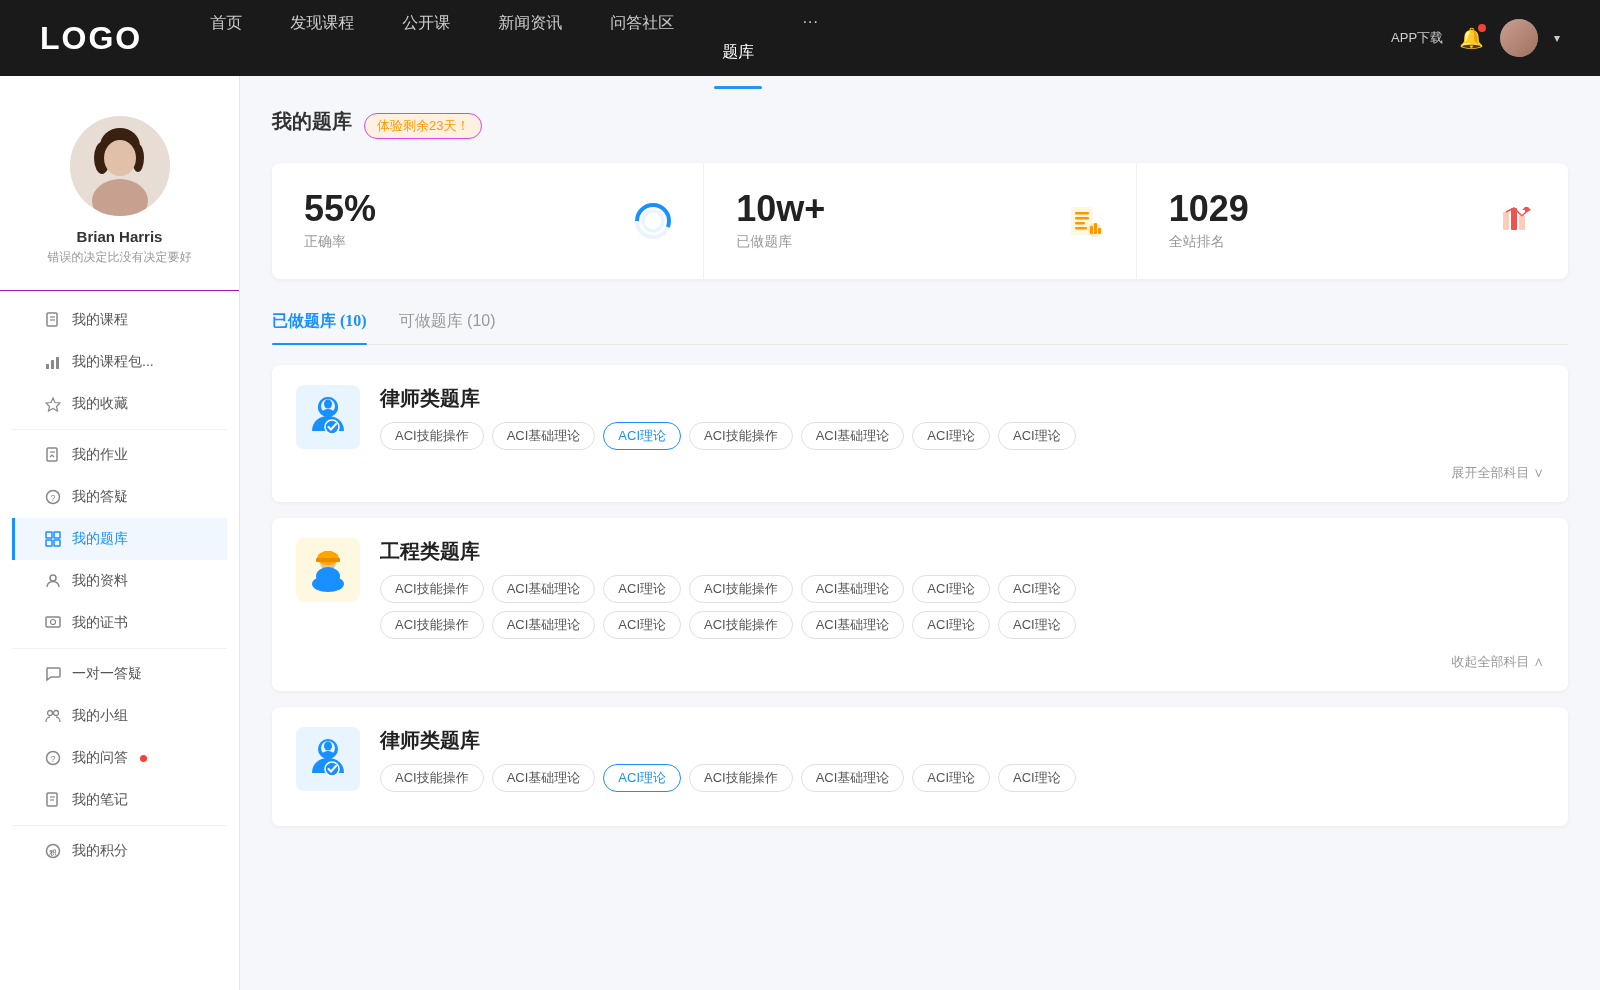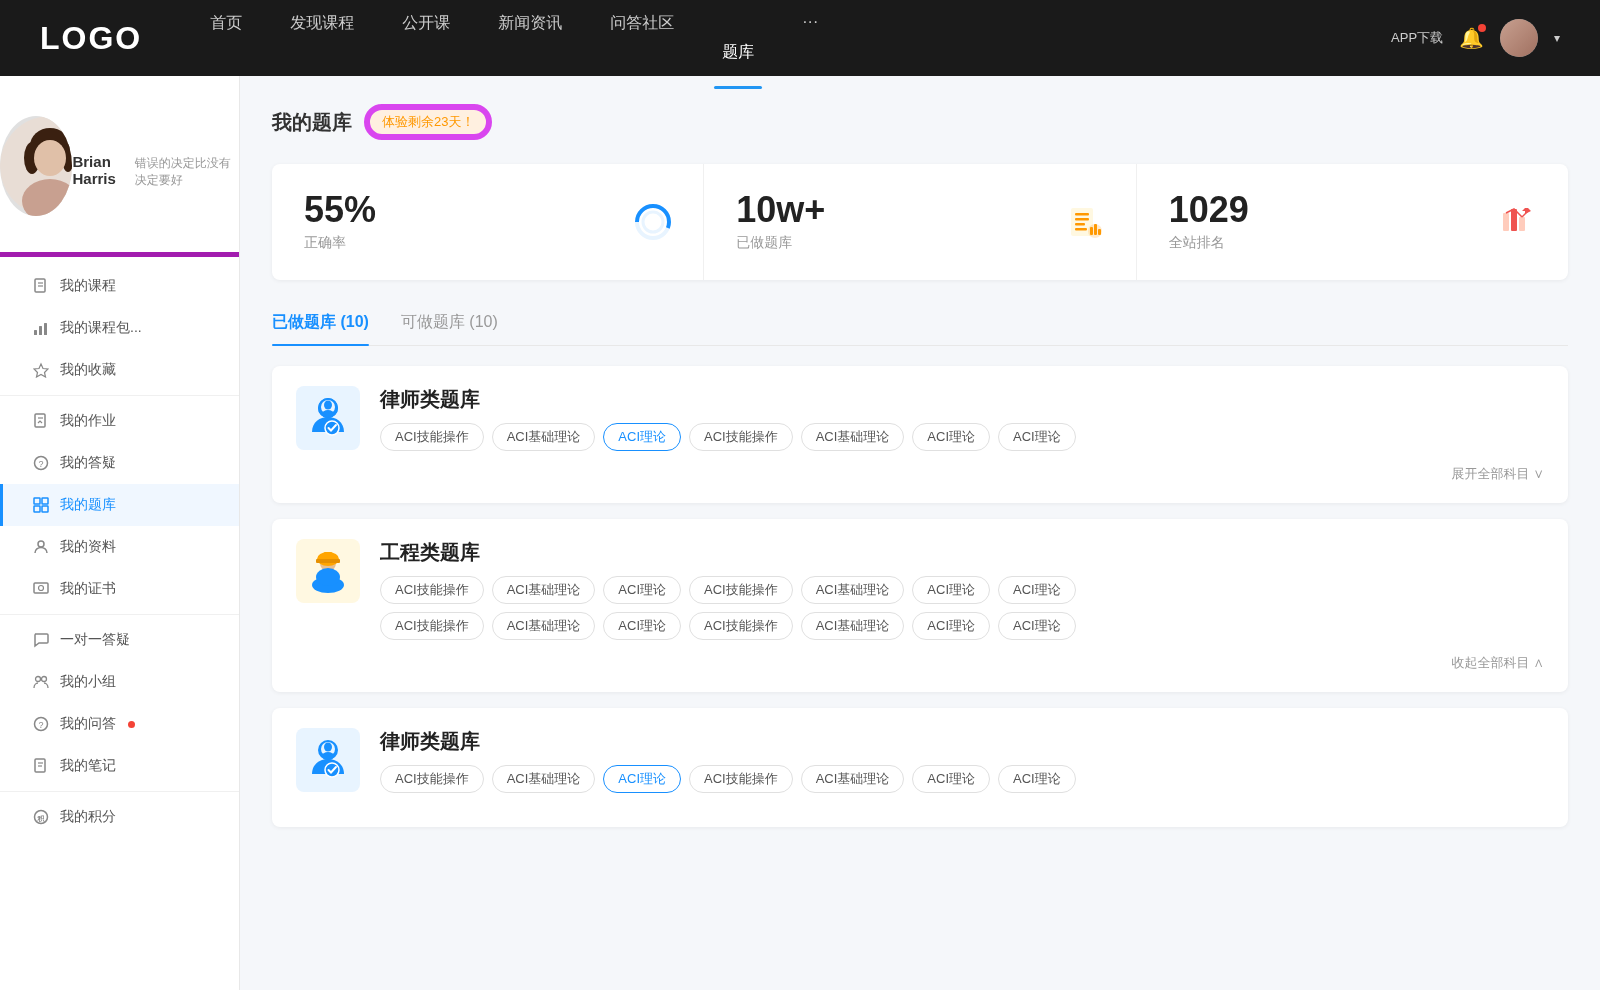--- a/index.html
+++ b/index.html
@@ -19,51 +19,51 @@
     .nav-bell-icon { font-size: 20px; color: #ccc; }
     .nav-bell-dot { position: absolute; top: -2px; right: -2px; width: 8px; height: 8px; background: #f44336; border-radius: 50%; }
     .nav-avatar { width: 38px; height: 38px; border-radius: 50%; background: #888; overflow: hidden; cursor: pointer; }
     .nav-chevron { color: #ccc; font-size: 12px; cursor: pointer; }
 
     
     .main-layout { display: flex; min-height: 918px; }
 
     
     .sidebar { width: 240px; background: white; padding: 24px 0; flex-shrink: 0; border-right: 1px solid #e8e8e8; }
-    .sidebar-profile { display: flex; flex-direction: row; align-items: center; padding: 16px 0 24px; border-bottom: 5px solid #a21caf; }
+    .sidebar-profile { display: flex; flex-direction: column; align-items: center; padding: 16px 0 24px; border-bottom: 1px solid #a21caf; text-align: center; }
     .sidebar-avatar { width: 100px; height: 100px; border-radius: 50%; background: #e0e0e0; overflow: hidden; margin-bottom: 12px; }
     .sidebar-name { font-size: 15px; font-weight: 600; color: #333; margin-bottom: 4px; }
     .sidebar-motto { font-size: 12px; color: #999; }
-    .sidebar-menu { padding: 8px 0; }
+    .sidebar-menu { padding: 8px 12px; }
     .sidebar-item { display: flex; align-items: center; gap: 10px; padding: 12px 32px; cursor: pointer; font-size: 14px; color: #555; position: relative; }
     .sidebar-item.active { color: #1890ff; background: #f0f7ff; }
     .sidebar-item.active::before { content: ''; position: absolute; left: 0; top: 0; bottom: 0; width: 3px; background: #1890ff; }
     .sidebar-item-icon { width: 18px; height: 18px; display: flex; align-items: center; justify-content: center; flex-shrink: 0; }
     .sidebar-divider { height: 1px; background: #f0f0f0; margin: 4px 0; }
     .red-dot { width: 7px; height: 7px; background: #f44336; border-radius: 50%; display: inline-block; margin-left: 2px; }
 
     
     .content { flex: 1; padding: 28px 32px; background: #f5f7fa; }
     .page-header { display: flex; align-items: center; gap: 12px; margin-bottom: 24px; }
     .page-title { font-size: 20px; font-weight: 600; color: #333; }
-    .trial-badge { background: #fff0e0; color: #ff9800; border: 6px solid #d946ef; border-radius: 20px; padding: 3px 12px; font-size: 13px; }
+    .trial-badge { background: #fff0e0; color: #ff9800; border: 1px solid #d946ef; border-radius: 20px; padding: 3px 12px; font-size: 13px; margin-top: 9px; }
 
     
     .stats-row { display: flex; gap: 0; background: white; border-radius: 8px; margin-bottom: 24px; overflow: hidden; box-shadow: 0 1px 4px rgba(0,0,0,0.06); }
     .stat-card { flex: 1; padding: 28px 32px; border-right: 1px solid #f0f0f0; display: flex; align-items: center; gap: 16px; }
     .stat-card:last-child { border-right: none; }
     .stat-info { flex: 1; }
     .stat-value { font-size: 36px; font-weight: 700; color: #222; line-height: 1; }
     .stat-label { font-size: 14px; color: #999; margin-top: 6px; }
     .stat-icon { width: 36px; height: 36px; display: flex; align-items: center; justify-content: center; }
 
     
     .tabs { display: flex; gap: 32px; margin-bottom: 20px; border-bottom: 1px solid #e8e8e8; }
     .tab { padding: 8px 0 12px; font-size: 16px; color: #999; cursor: pointer; position: relative; }
-    .tab.active { color: #1890ff; font-weight: 600; }
+    .tab.active { color: #1890ff; font-weight: 600; font-family: Liberation Serif, serif; }
     .tab.active::after { content: ''; position: absolute; bottom: -1px; left: 0; right: 0; height: 2px; background: #1890ff; border-radius: 1px; }
 
     
     .bank-section { background: white; border-radius: 8px; margin-bottom: 16px; padding: 20px 24px; box-shadow: 0 1px 4px rgba(0,0,0,0.06); }
     .bank-header { display: flex; align-items: flex-start; gap: 20px; margin-bottom: 14px; }
     .bank-icon { width: 64px; height: 64px; border-radius: 8px; background: #e8f4ff; display: flex; align-items: center; justify-content: center; flex-shrink: 0; }
     .bank-title { font-size: 20px; font-weight: 600; color: #222; margin-bottom: 10px; }
     .tags-row { display: flex; flex-wrap: wrap; gap: 8px; align-items: center; }
     .tag { padding: 4px 14px; border: 1px solid #e0e0e0; border-radius: 20px; font-size: 13px; color: #555; cursor: pointer; background: white; }
     .tag.selected { border-color: #1890ff; color: #1890ff; background: white; }

